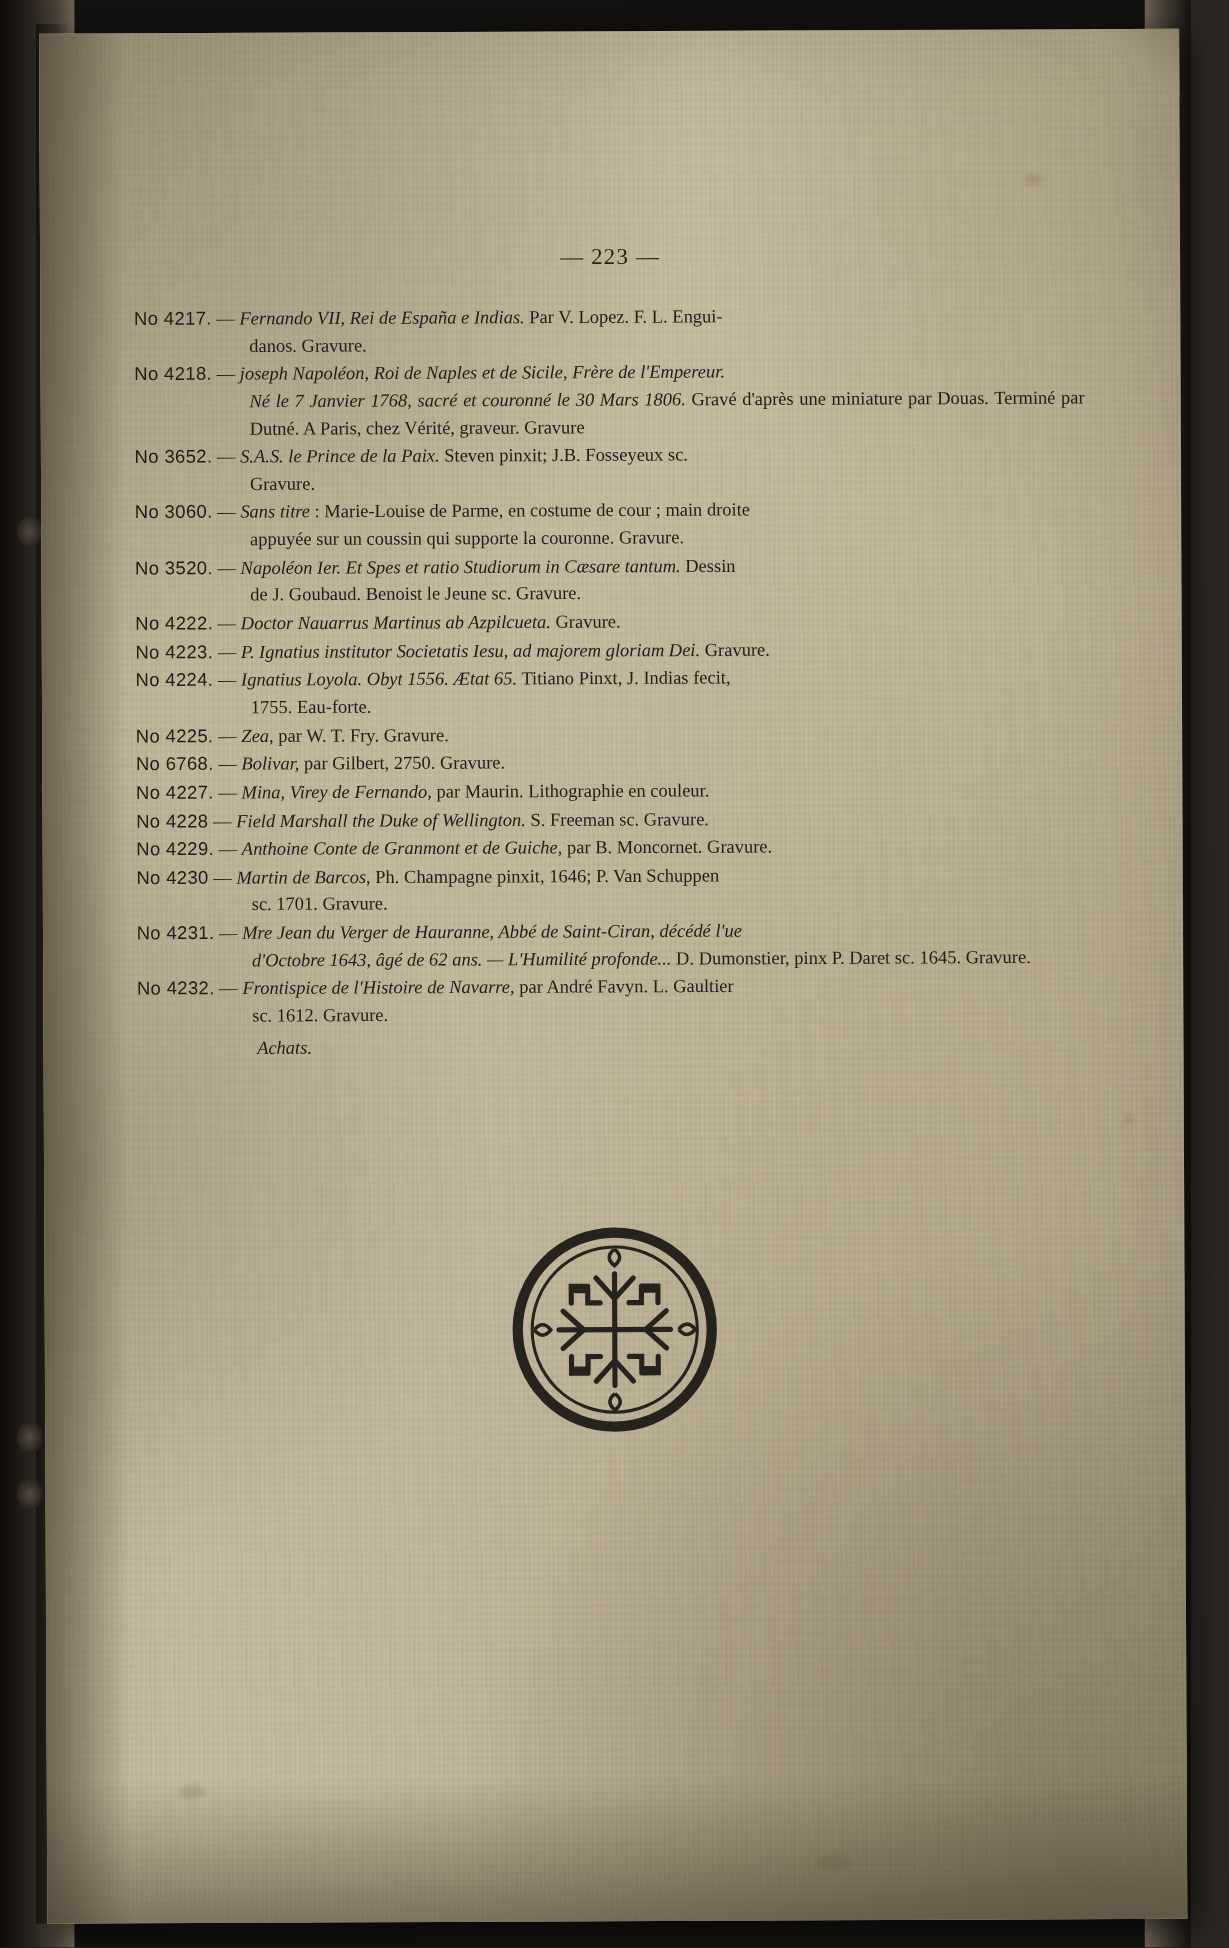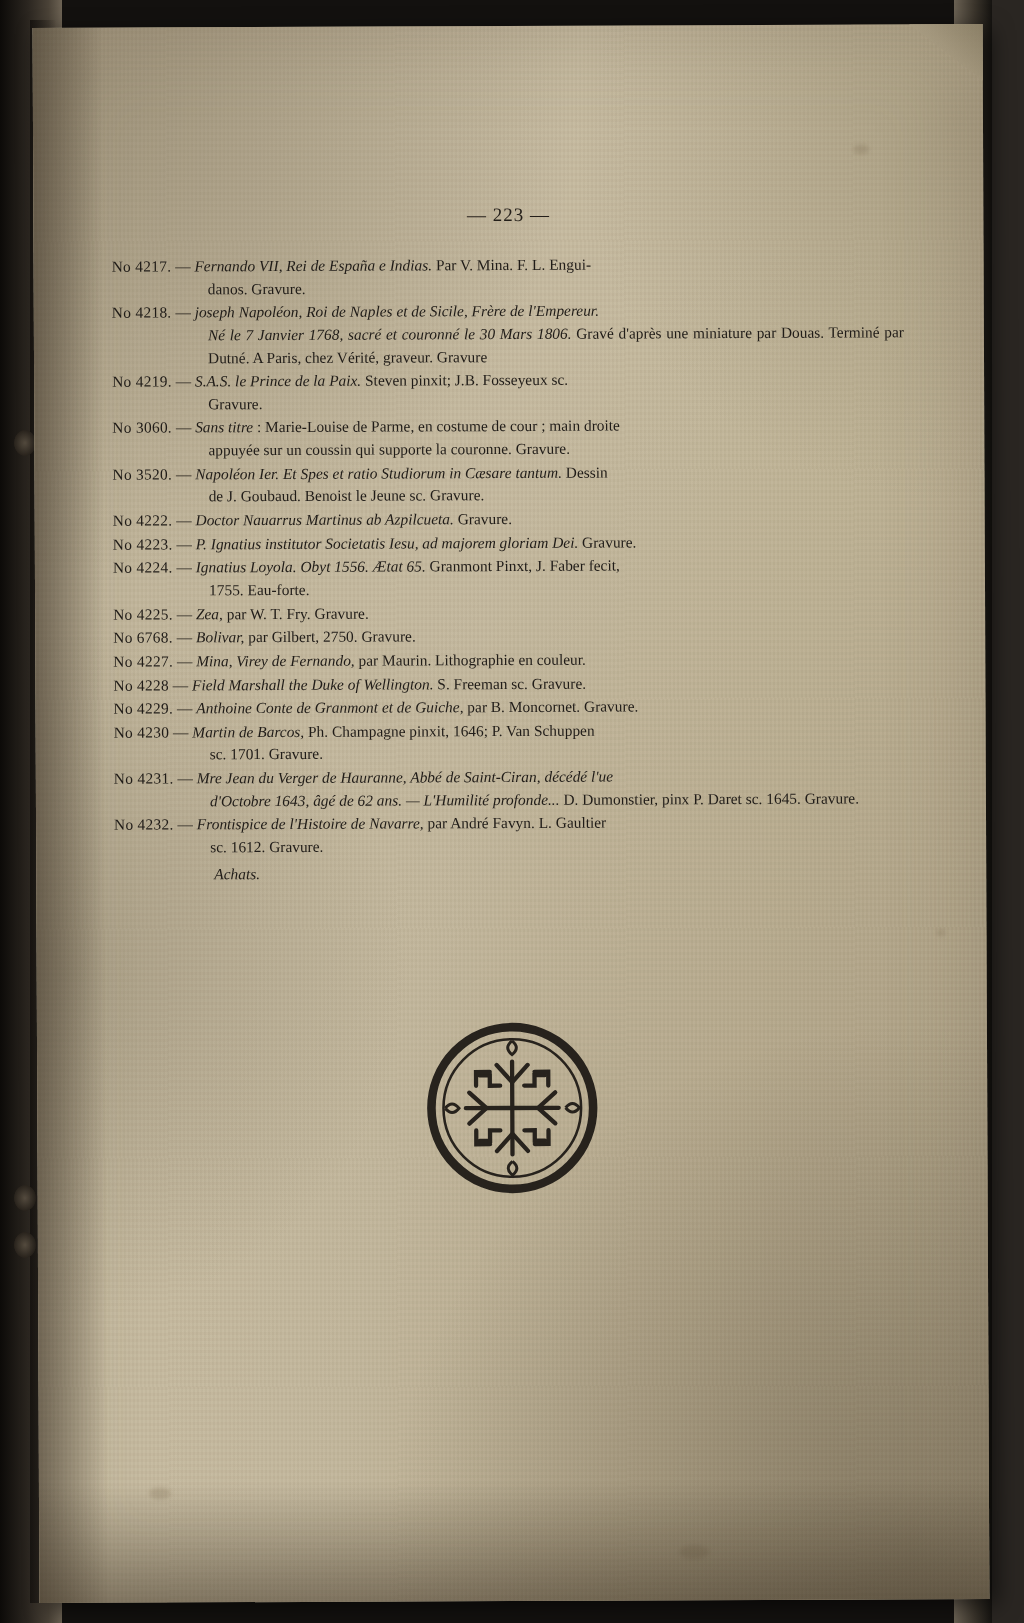--- a/index.html
+++ b/index.html
@@ -136,21 +136,21 @@
     padding-left: 96px;
     text-indent: -96px;
     color: #201c18;
   }
   .entry .cont {
     display: block;
     padding-left: 0;
     text-indent: 0;
   }
   .num {
-    font-family: Liberation Serif, serif;
+    font-family: Liberation Sans, sans-serif;
     letter-spacing: .3px;
   }
   .dash { letter-spacing: 0; }
   .ital { font-style: italic; }
 
   .achats {
     margin: 6px 0 0 0;
     padding-left: 178px;
     font-style: italic;
     font-size: 15.4px;
@@ -208,33 +208,33 @@
 
     <div class="content">
 
       <div class="folio">— 223 —</div>
 
       <ul class="entries">
 
         <li class="entry">
           <span class="num">No 4217.</span>
           <span class="dash">—</span>
-          <span class="ital">Fernando VII, Rei de España e Indias.</span><span> Par V. Mina. F. L. Engui-</span>
+          <span class="ital">Fernando VII, Rei de España e Indias.</span><span> Par V. Lopez. F. L. Engui-</span>
           <span class="cont">danos. Gravure.</span>
         </li>
 
         <li class="entry">
           <span class="num">No 4218.</span>
           <span class="dash">—</span>
           <span class="ital">joseph Napoléon, Roi de Naples et de Sicile, Frère de l'Empereur.</span>
           <span class="cont"><span class="ital">Né le 7 Janvier 1768, sacré et couronné le 30 Mars 1806.</span><span> Gravé d'après une miniature par Douas. Terminé par Dutné. A Paris, chez Vérité, graveur. Gravure</span></span>
         </li>
 
         <li class="entry">
-          <span class="num">No 4219.</span>
+          <span class="num">No 3652.</span>
           <span class="dash">—</span>
           <span class="ital">S.A.S. le Prince de la Paix.</span><span> Steven pinxit; J.B. Fosseyeux sc.</span>
           <span class="cont">Gravure.</span>
         </li>
 
         <li class="entry">
           <span class="num">No 3060.</span>
           <span class="dash">—</span>
           <span class="ital">Sans titre</span><span> : Marie-Louise de Parme, en costume de cour ; main droite</span>
           <span class="cont">appuyée sur un coussin qui supporte la couronne. Gravure.</span>
@@ -255,21 +255,21 @@
 
         <li class="entry">
           <span class="num">No 4223.</span>
           <span class="dash">—</span>
           <span class="ital">P. Ignatius institutor Societatis Iesu, ad majorem gloriam Dei.</span><span> Gravure.</span>
         </li>
 
         <li class="entry">
           <span class="num">No 4224.</span>
           <span class="dash">—</span>
-          <span class="ital">Ignatius Loyola. Obyt 1556. Ætat 65.</span><span> Granmont Pinxt, J. Faber fecit,</span>
+          <span class="ital">Ignatius Loyola. Obyt 1556. Ætat 65.</span><span> Titiano Pinxt, J. Indias fecit,</span>
           <span class="cont">1755. Eau-forte.</span>
         </li>
 
         <li class="entry">
           <span class="num">No 4225.</span>
           <span class="dash">—</span>
           <span class="ital">Zea,</span><span> par W. T. Fry. Gravure.</span>
         </li>
 
         <li class="entry">

